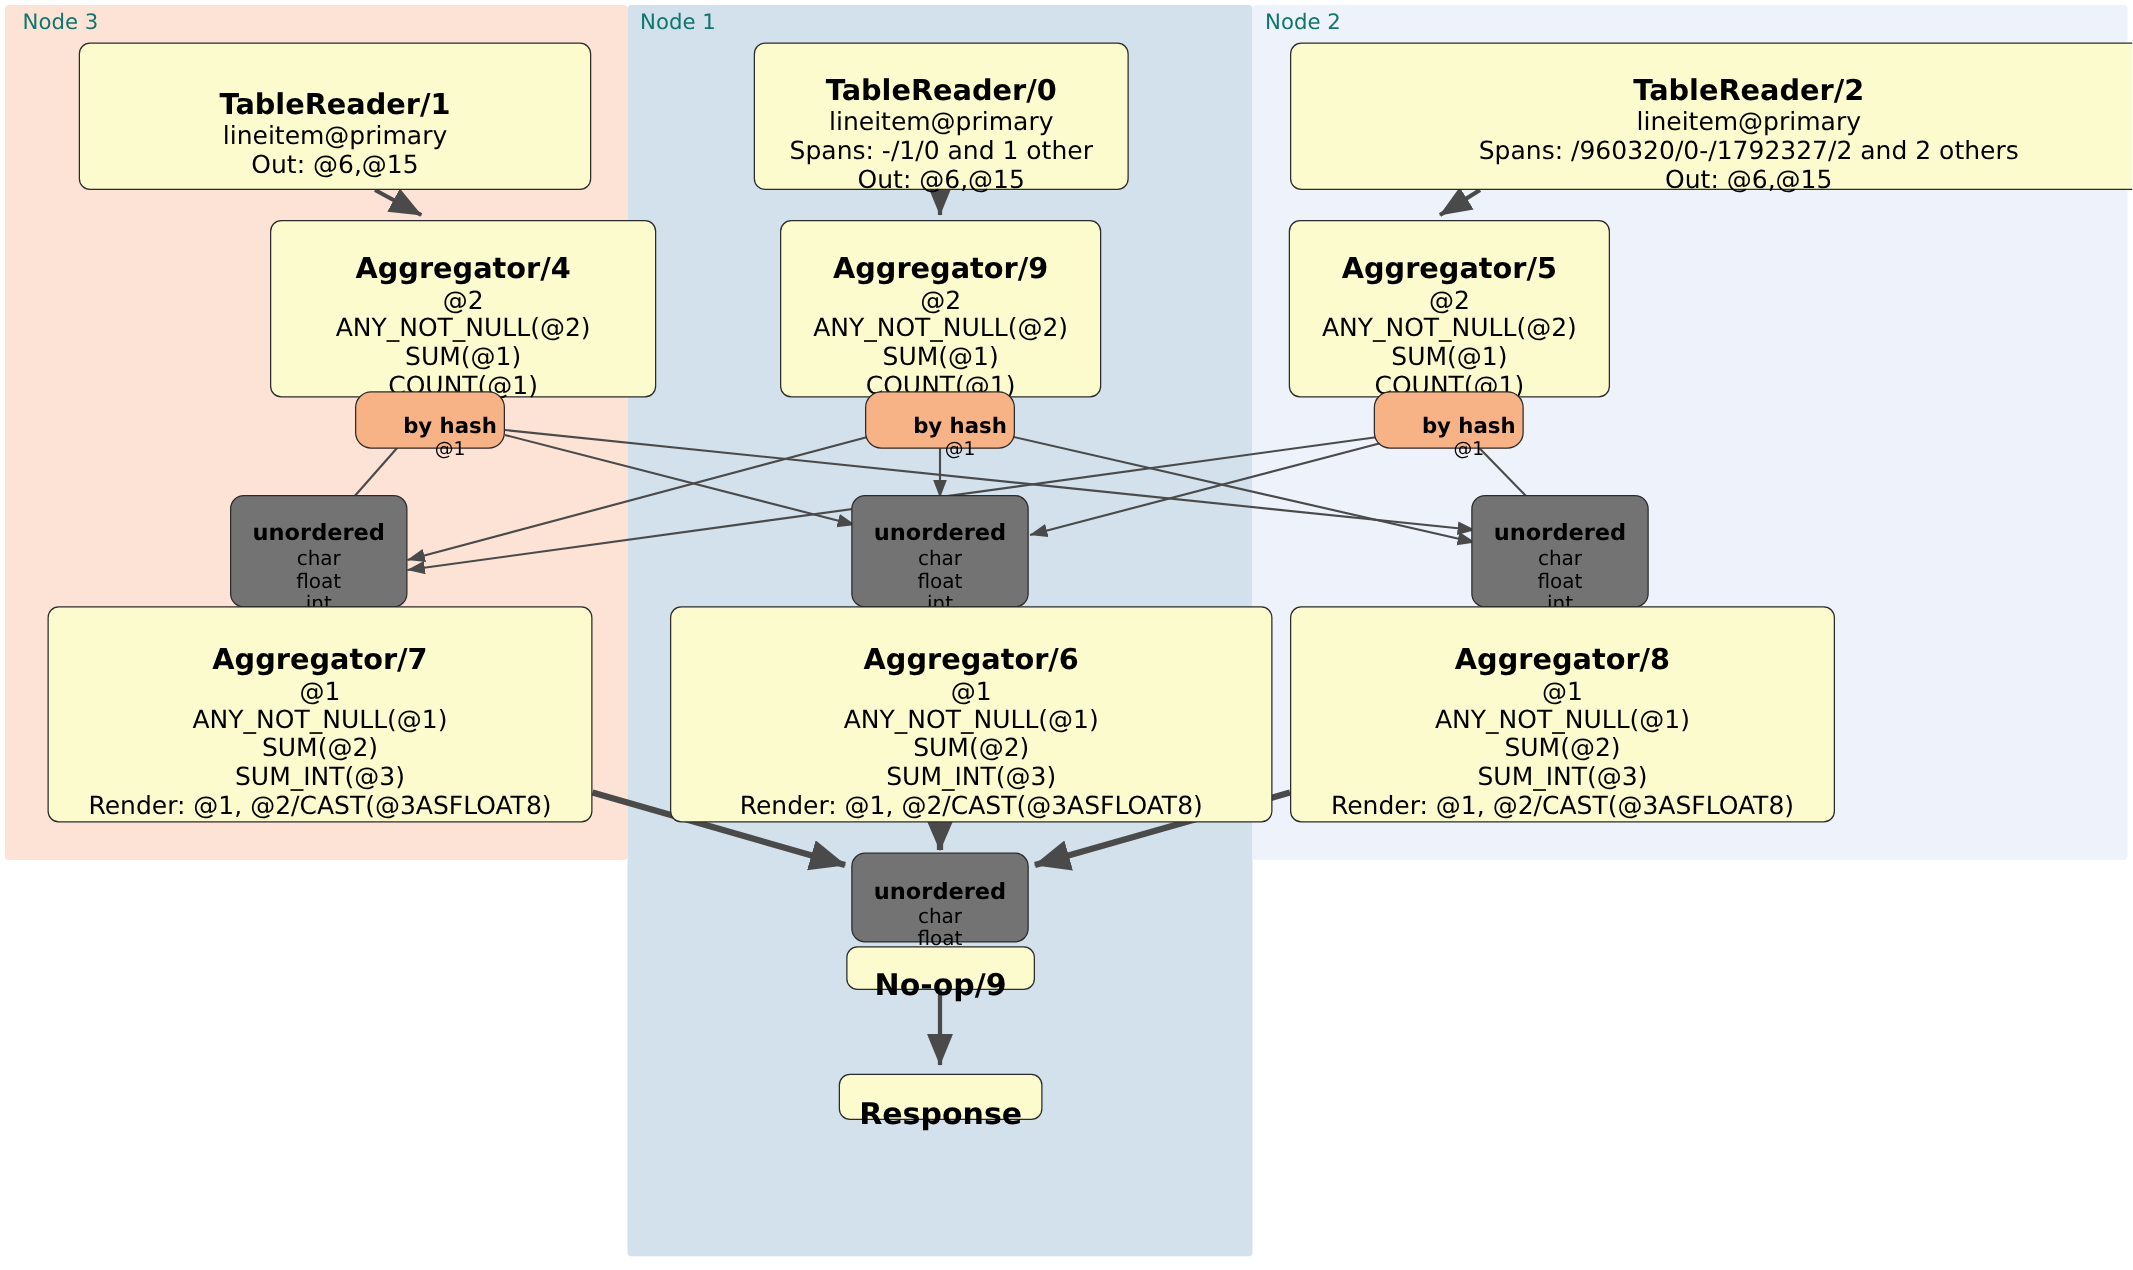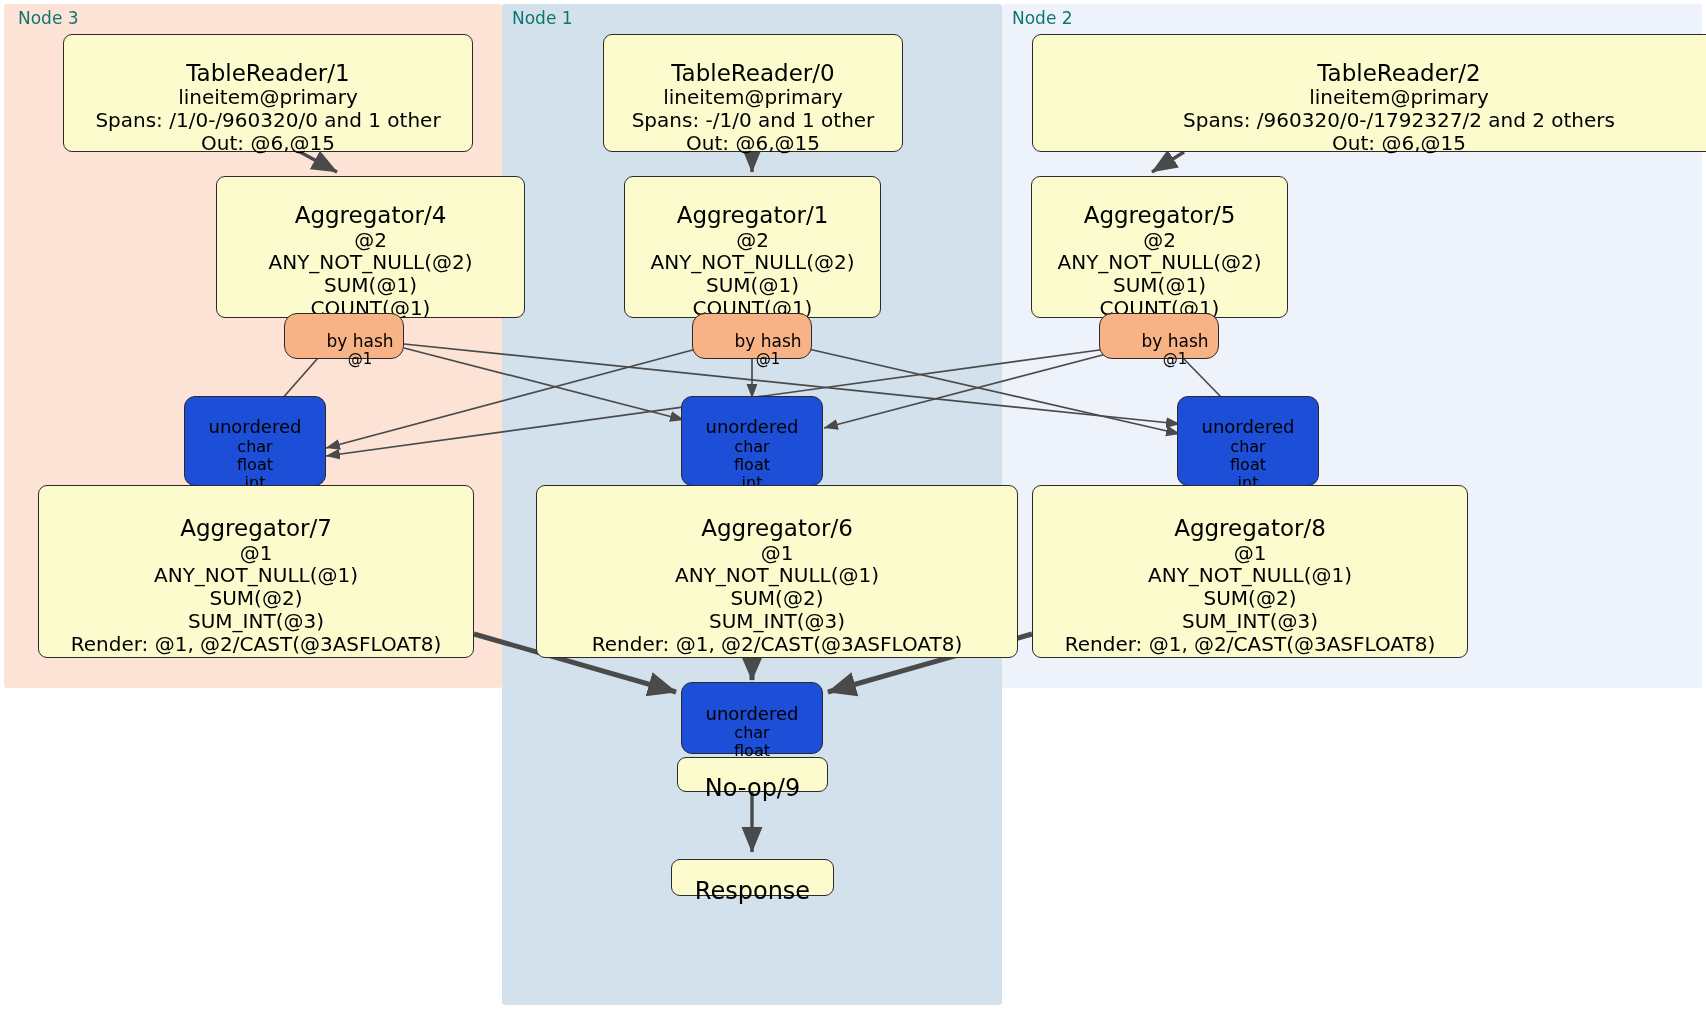--- a/index.html
+++ b/index.html
@@ -44,25 +44,25 @@
   .proc {
     background: #fbfbcd;
     border-radius: 9px;
   }
   .router {
     background: #f7b285;
     border-radius: 13px;
     padding-left: 32px;
   }
   .receiver {
-    background: #1d4ed8;
+    background: #737373;
     border-radius: 11px;
   }
   .box .title {
-    font-weight: normal;
+    font-weight: bold;
     color: #000000;
     margin-top: 28px;
   }
   .box .line {
     color: #000000;
   }
   
   .proc .title { font-size: 23px; }
   .proc .line  { font-size: 20px; }
   .router .title { font-size: 17px; }
@@ -145,21 +145,20 @@
     <path class="edge-thick" d="M474,634 L676,692" marker-end="url(#arrow-thick)"></path>
     <path class="edge-thick" d="M752,658 L752,680" marker-end="url(#arrow-thick)"></path>
     <path class="edge-thick" d="M1032,634 L828,692" marker-end="url(#arrow-thick)"></path>
 
     <path class="edge-med" d="M752,790 L752,852" marker-end="url(#arrow-med)"></path>
   </svg>
 
   <div class="box proc" style="left:63px; top:34px; width:410px; height:118px;">
     <div class="title">TableReader/1</div>
     <div class="line">lineitem@primary</div>
-    <div class="line">Spans: /1/0-/960320/0 and 1 other</div>
     <div class="line">Out: @6,@15</div>
   </div>
 
   <div class="box proc" style="left:603px; top:34px; width:300px; height:118px;">
     <div class="title">TableReader/0</div>
     <div class="line">lineitem@primary</div>
     <div class="line">Spans: -/1/0 and 1 other</div>
     <div class="line">Out: @6,@15</div>
   </div>
 
@@ -172,21 +171,21 @@
 
   <div class="box proc" style="left:216px; top:176px; width:309px; height:142px;">
     <div class="title">Aggregator/4</div>
     <div class="line">@2</div>
     <div class="line">ANY_NOT_NULL(@2)</div>
     <div class="line">SUM(@1)</div>
     <div class="line">COUNT(@1)</div>
   </div>
 
   <div class="box proc" style="left:624px; top:176px; width:257px; height:142px;">
-    <div class="title">Aggregator/1</div>
+    <div class="title">Aggregator/9</div>
     <div class="line">@2</div>
     <div class="line">ANY_NOT_NULL(@2)</div>
     <div class="line">SUM(@1)</div>
     <div class="line">COUNT(@1)</div>
   </div>
 
   <div class="box proc" style="left:1031px; top:176px; width:257px; height:142px;">
     <div class="title">Aggregator/5</div>
     <div class="line">@2</div>
     <div class="line">ANY_NOT_NULL(@2)</div>

